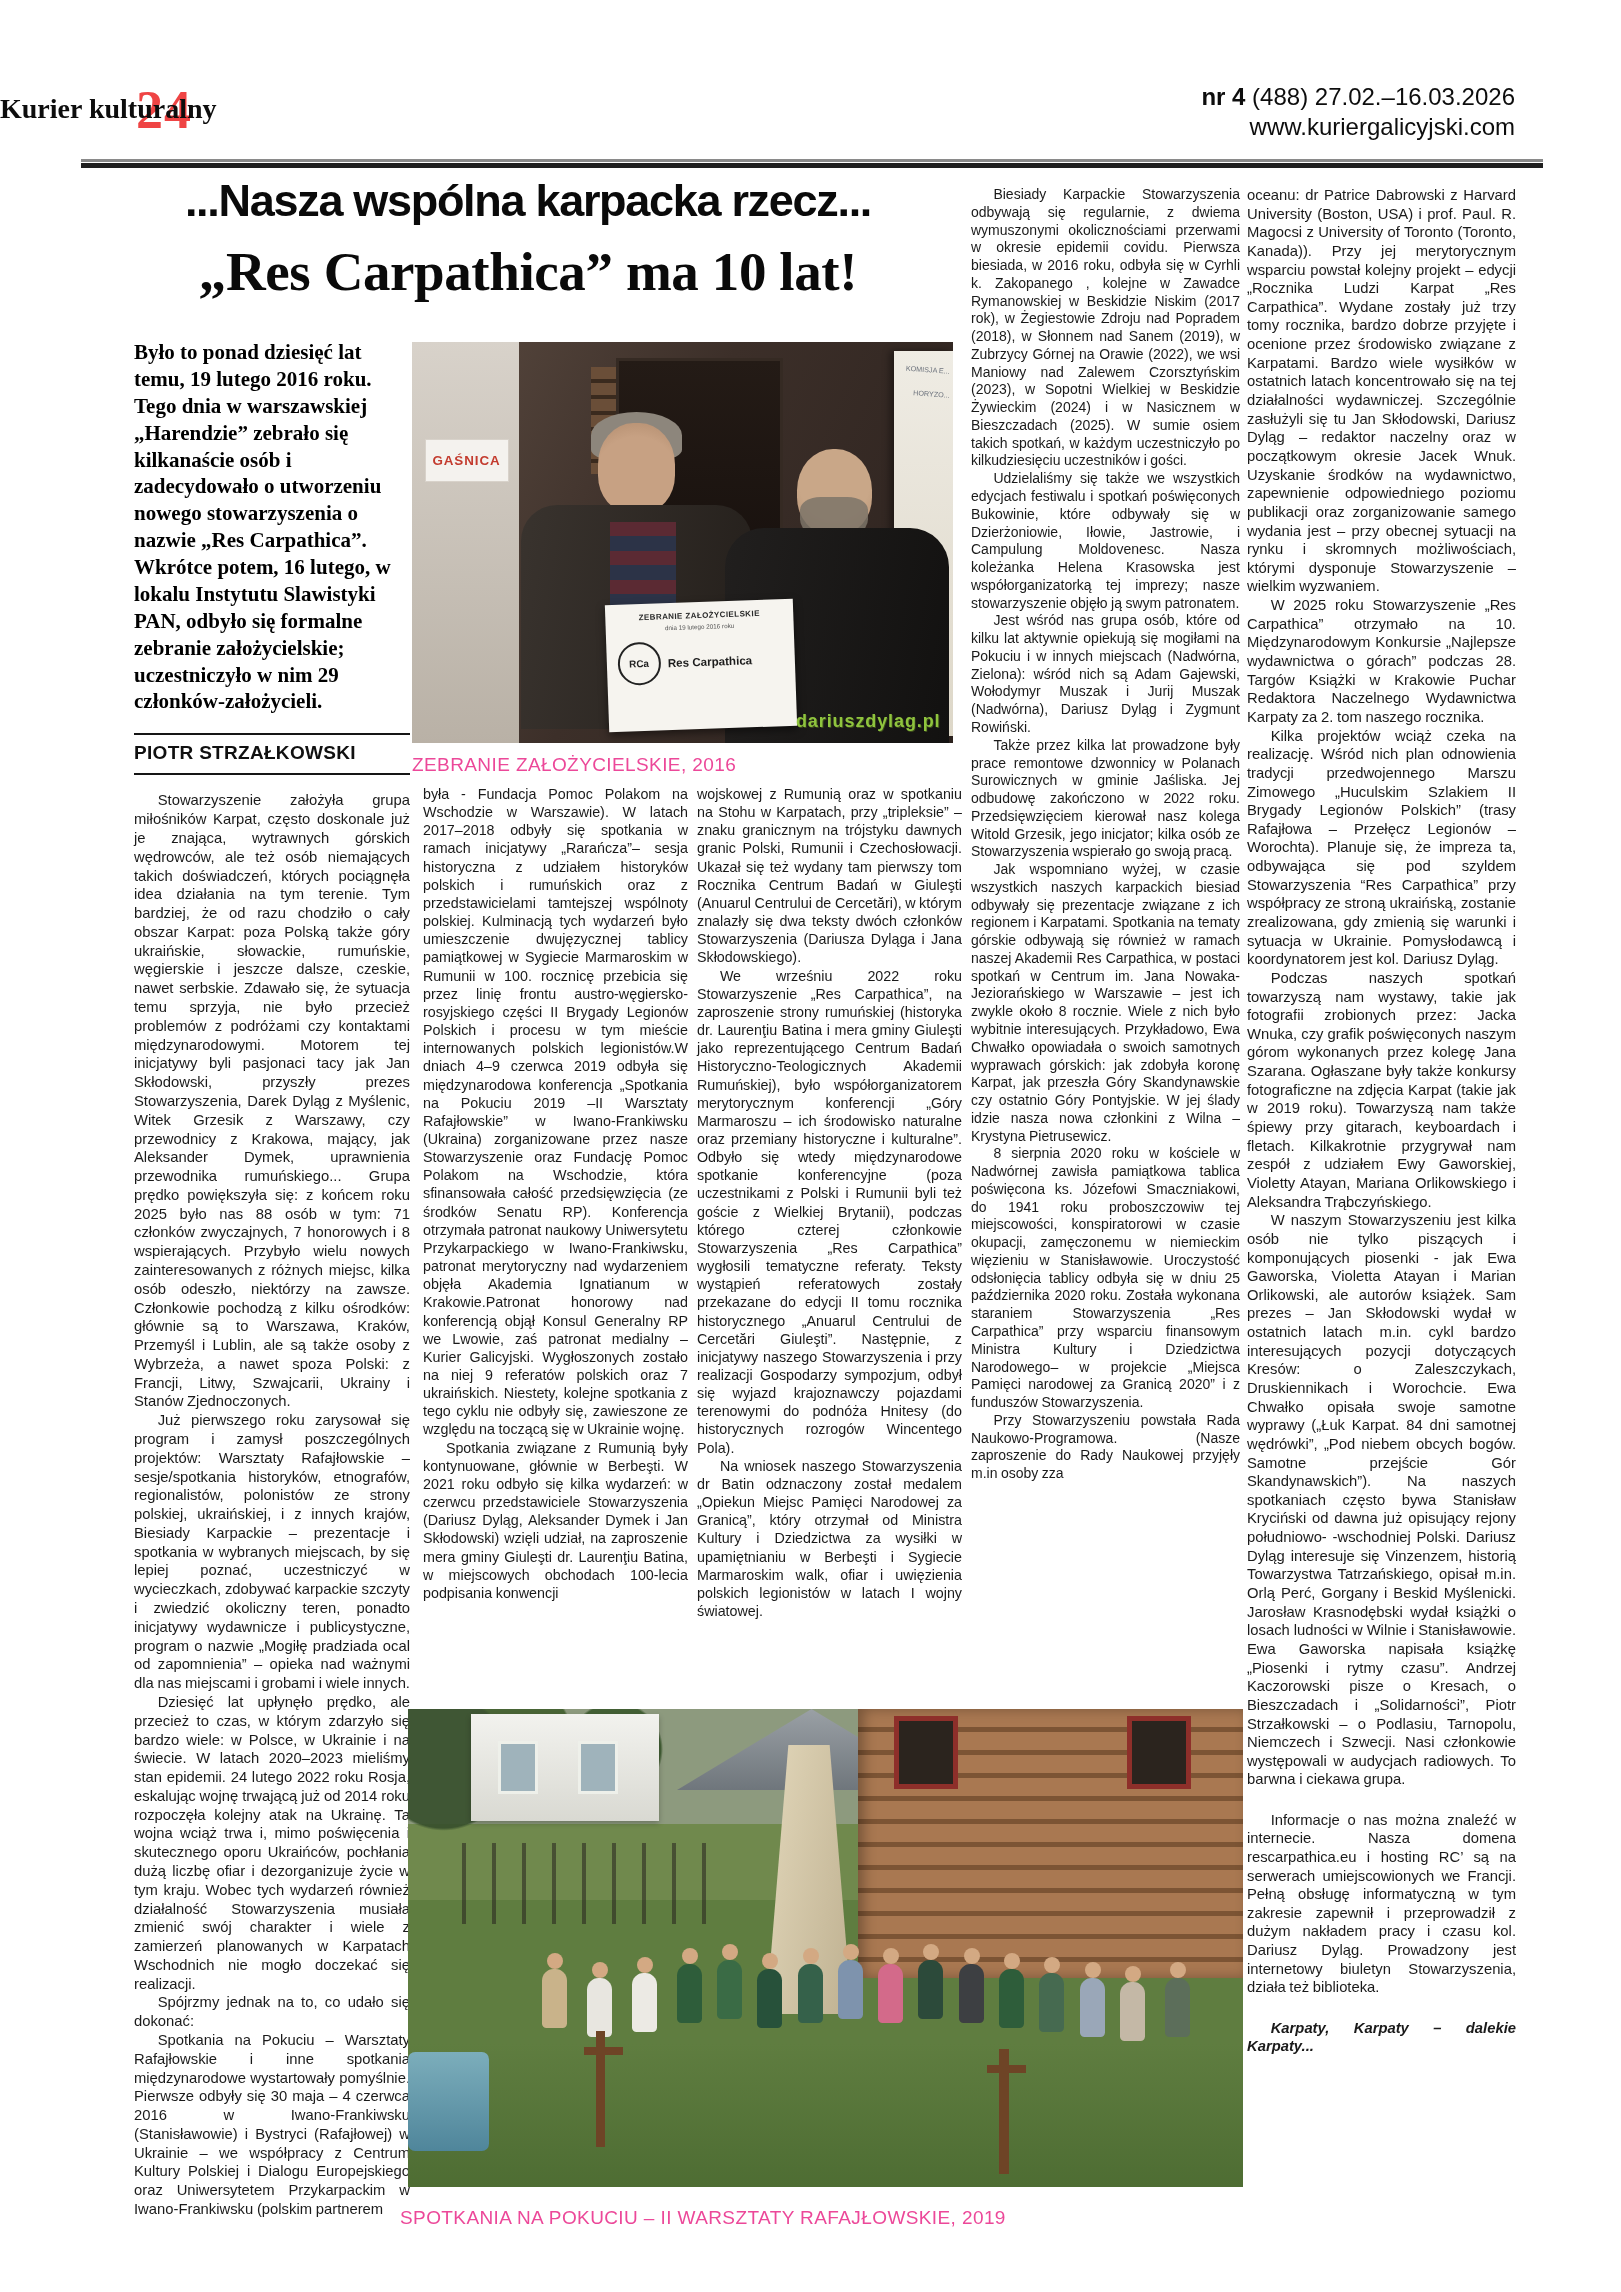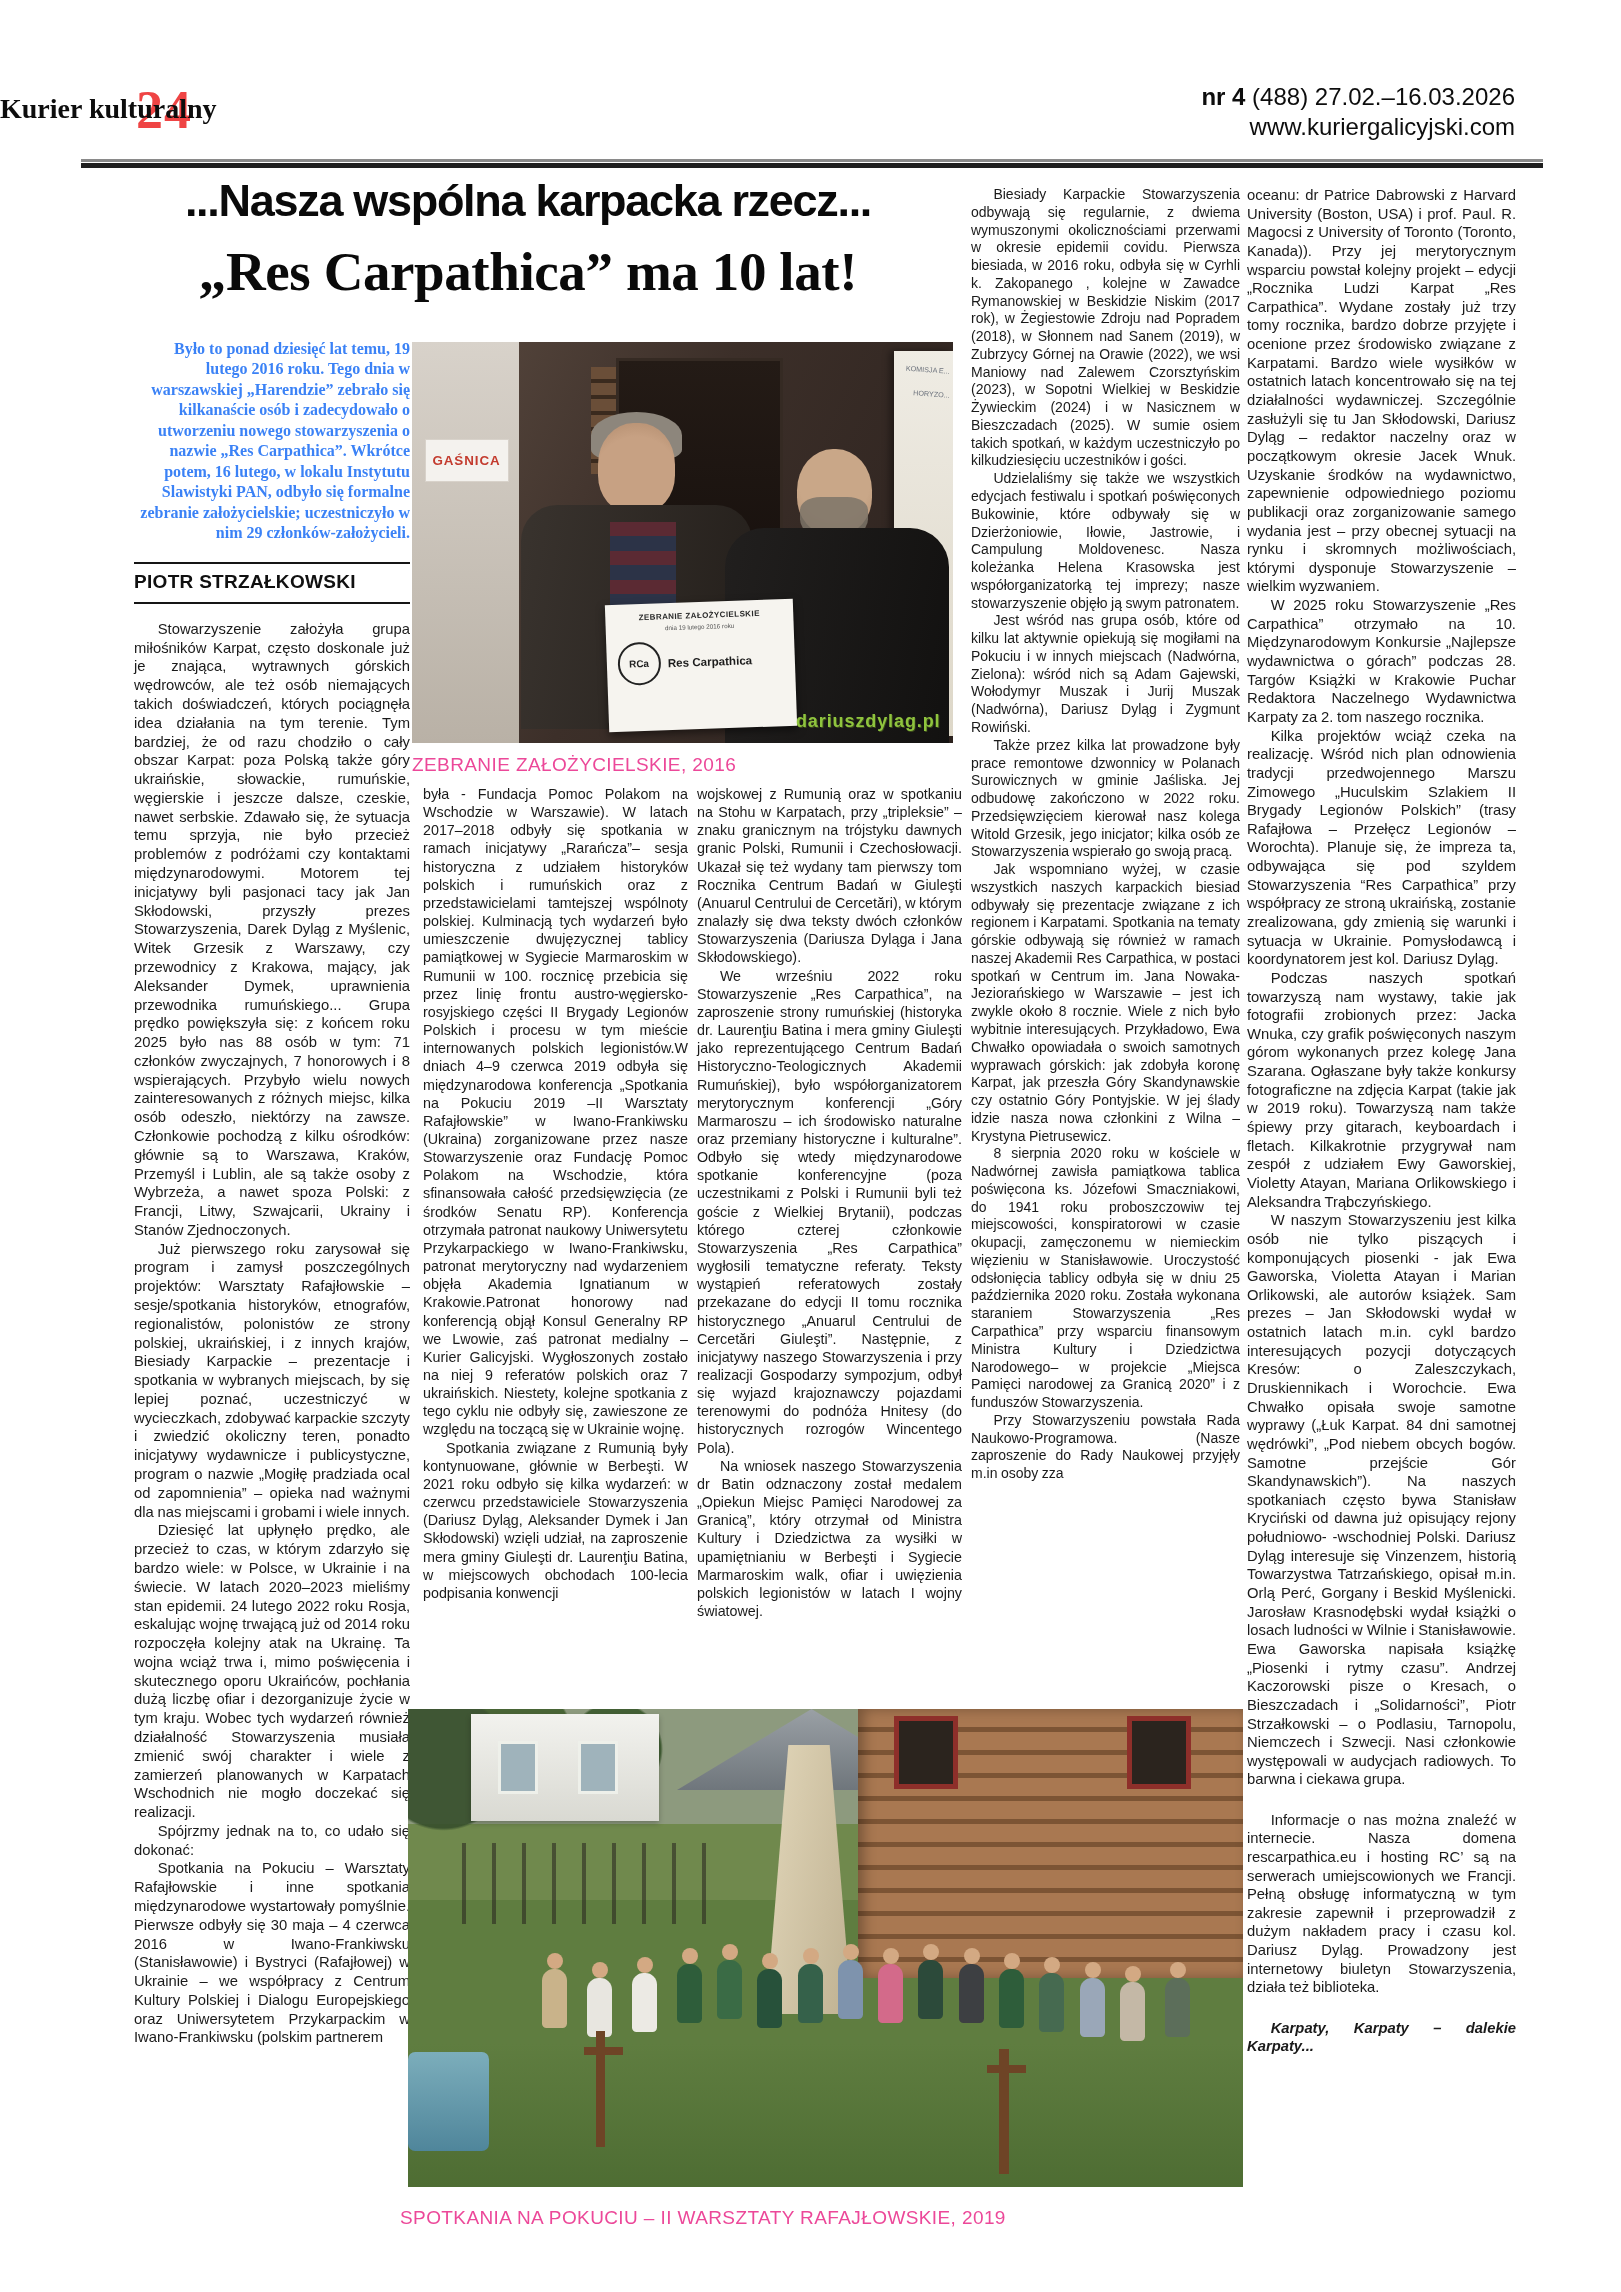--- a/index.html
+++ b/index.html
@@ -20,22 +20,22 @@
   
   .kicker{position:absolute;left:134px;top:175px;width:788px;text-align:center;
           font-weight:bold;font-size:45px;letter-spacing:-1.3px;color:#0a0a0a;white-space:nowrap;}
   .main-title{position:absolute;left:134px;top:240px;width:788px;text-align:center;
           font-family:"Liberation Serif",serif;font-weight:bold;font-size:55px;
           letter-spacing:-0.4px;color:#0a0a0a;white-space:nowrap;}
 
   
   .col{position:absolute;text-align:justify;}
   .col p{margin:0;text-indent:1.6em;}
-  .lede{font-family:"Liberation Serif",serif;font-weight:bold;font-size:16px;
-        line-height:1.28;text-align:right;color:#3b82f6;}
+  .lede{font-family:"Liberation Serif",serif;font-weight:bold;font-size:21px;
+        line-height:1.28;text-align:left;color:#000000;}
   .byline{margin-top:18px;border-top:2.7px solid #151515;border-bottom:2.7px solid #151515;
         padding:7.2px 0 9px;font-size:19px;font-weight:bold;letter-spacing:0.3px;color:#101010;}
   .bodytext{font-size:14.8px;line-height:1.27;word-spacing:-0.4px;margin-top:16px;}
   .col-1{left:134px;top:339px;width:276px;}
   .col-2{left:423px;top:785px;width:265px;font-size:14.3px;line-height:1.27;text-align:justify;word-spacing:-0.4px;}
   .col-3{left:697px;top:785px;width:265px;font-size:14.3px;line-height:1.27;text-align:justify;word-spacing:-0.4px;}
   .col-4{left:971px;top:186px;width:269px;font-size:14px;line-height:1.27;text-align:justify;word-spacing:-0.4px;}
   .col-5{left:1247px;top:186px;width:269px;font-size:14.8px;line-height:1.26;text-align:justify;word-spacing:-0.4px;}
   .col-2 p:first-child,.col-3 p:first-child,.col-5 p:first-child{text-indent:0;}
   .col-5 p:nth-child(6),.col-5 p:nth-child(7){margin-top:21.5px;}

